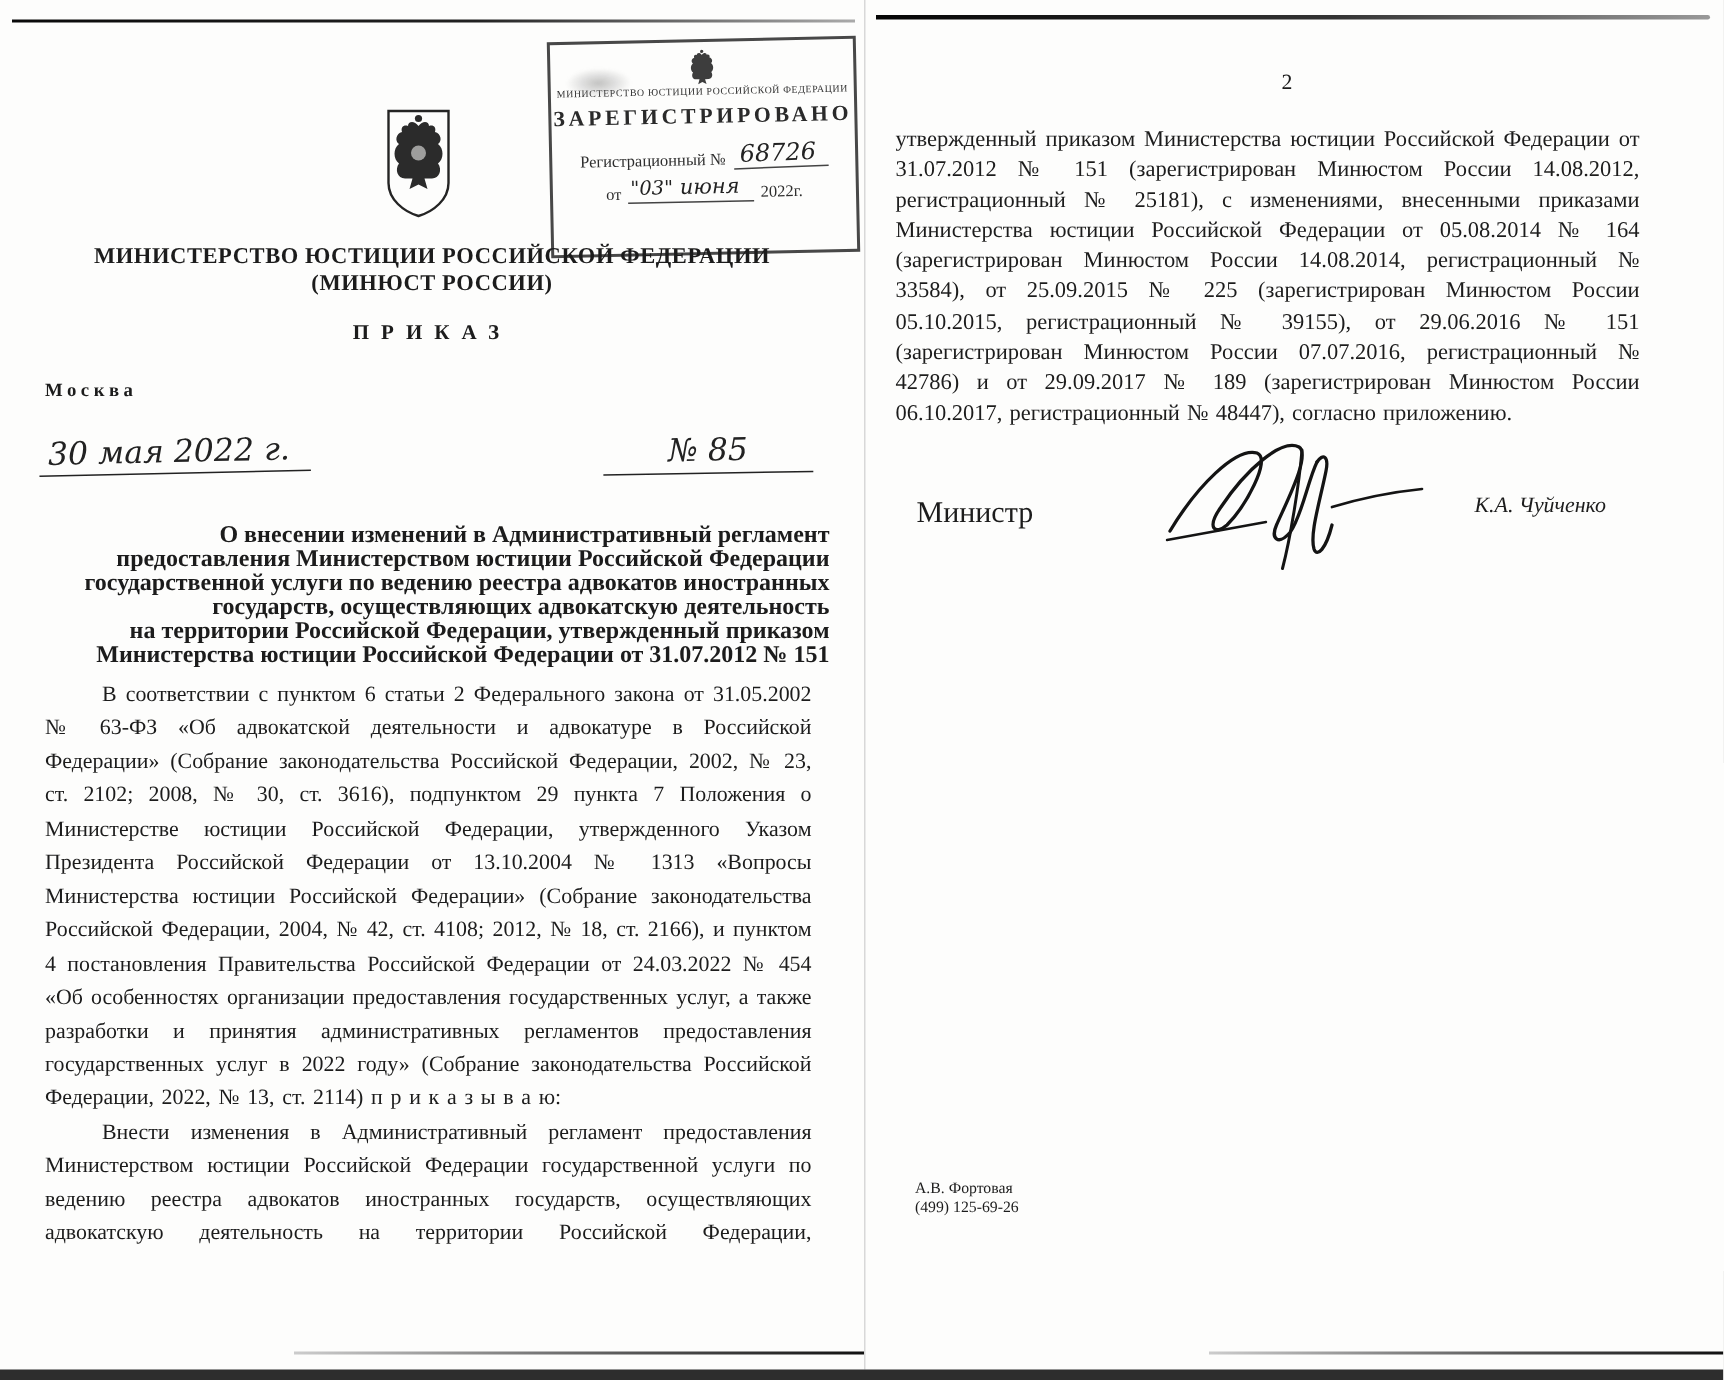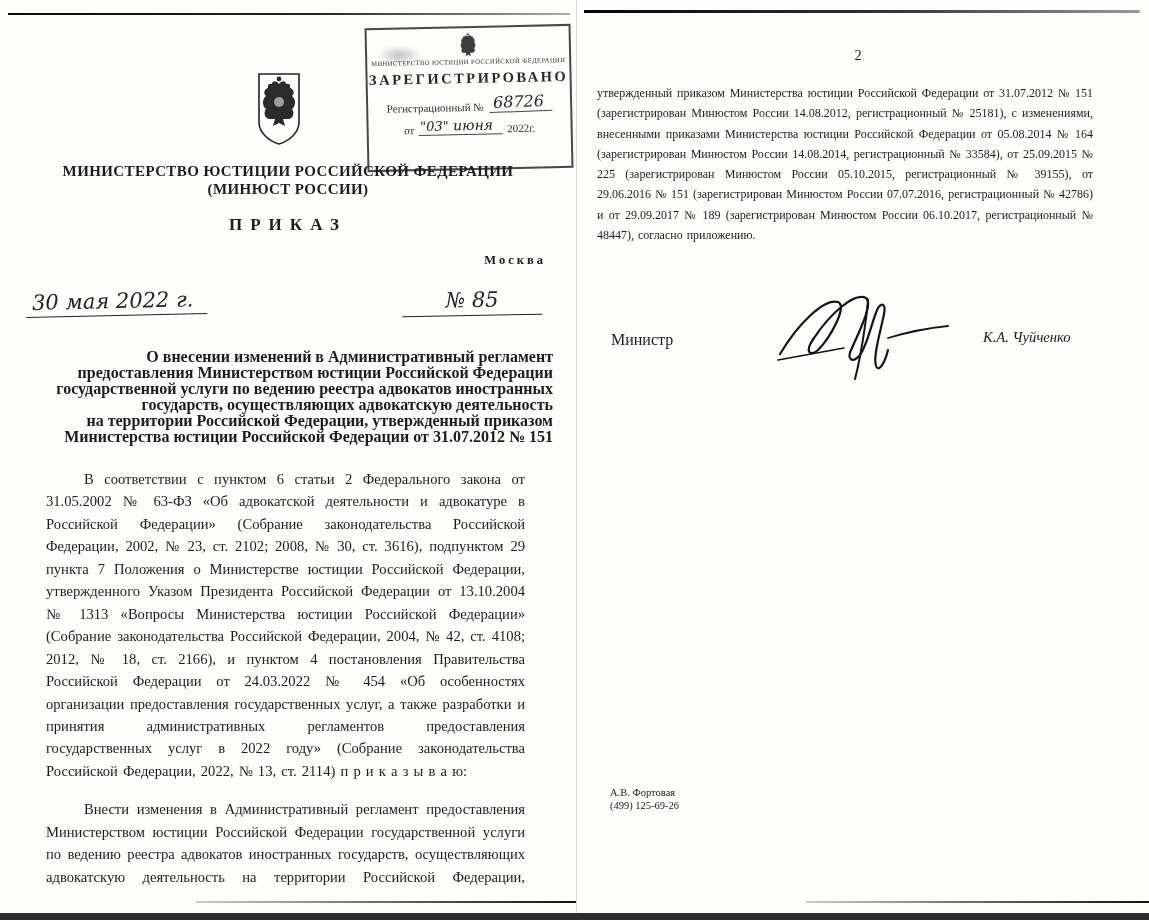--- a/index.html
+++ b/index.html
@@ -40,41 +40,41 @@
   .stamp-regline{font-size:11px;margin-top:6px;display:flex;align-items:flex-end;gap:5px;}
   .stamp-dateline{font-size:11px;margin-top:4px;display:flex;align-items:flex-end;gap:4px;}
   .hand{font-family:"DejaVu Serif","Liberation Serif",serif;font-style:italic;color:#222;}
   .stamp-num{font-size:16px;border-bottom:1px solid #444;padding:0 8px 0 4px;transform:rotate(-1deg);}
   .stamp-day{font-size:13px;}
   .stamp-month{font-size:14px;border-bottom:1px solid #444;padding:0 10px 1px 2px;}
 
   .org-name{left:30px;width:516px;top:162px;text-align:center;
     font-size:15px;font-weight:600;letter-spacing:.4px;line-height:18px;white-space:pre-line;}
   .doc-type{left:30px;width:516px;top:215px;text-align:center;
-    font-size:17px;font-weight:700;letter-spacing:8px;}
-  .city{left:30px;width:516px;top:253px;text-align:right;
+    font-size:14px;font-weight:700;letter-spacing:8px;}
+  .city{left:30px;width:516px;top:253px;text-align:left;
     font-size:12.5px;font-weight:600;letter-spacing:3px;}
 
   .hw-date{left:26px;top:289px;font-size:21px;border-bottom:1.5px solid #222;
     padding:0 14px 2px 6px;transform:rotate(-1.3deg);}
   .hw-number{left:402px;top:288px;width:140px;text-align:center;font-size:21px;
     border-bottom:1.5px solid #222;padding-bottom:3px;transform:rotate(-1deg);}
 
   .doc-title{left:52px;width:501px;top:349px;text-align:right;
     font-size:16px;font-weight:700;line-height:15.9px;white-space:pre-line;}
 
   .body-text{left:30px;width:511px;top:452px;font-size:14.6px;line-height:22.45px;}
-  .body-text p{margin:16px;text-align:justify;text-indent:38px;word-spacing:1.5px;}
+  .body-text p{margin:0;text-align:justify;text-indent:38px;word-spacing:1.5px;}
   .body-text p.stretch-last{text-align-last:justify;}
 
   
   .page2-number{left:578px;width:560px;top:47px;text-align:center;font-size:14.5px;}
-  .page2-para{left:597px;width:496px;top:83px;font-size:12px;line-height:20.3px;
+  .page2-para{left:597px;width:496px;top:83px;font-size:15px;line-height:20.3px;
     text-align:justify;word-spacing:1px;}
-  .minister-label{left:611px;top:331px;font-size:16px;font-family:Liberation Serif, serif;}
+  .minister-label{left:611px;top:331px;font-size:20px;font-family:Liberation Serif, serif;}
   .signature-svg{left:772px;top:276px;width:180px;height:104px;}
   .signer-name{left:983px;top:329px;font-size:14.6px;font-style:italic;}
   .page2-footer{left:610px;top:786px;font-size:10.5px;line-height:13px;white-space:pre-line;}
 </style>
 </head>
 <body>
 
 <div class="canvas">
 
   <div class="scan-line line-top-left"></div>

